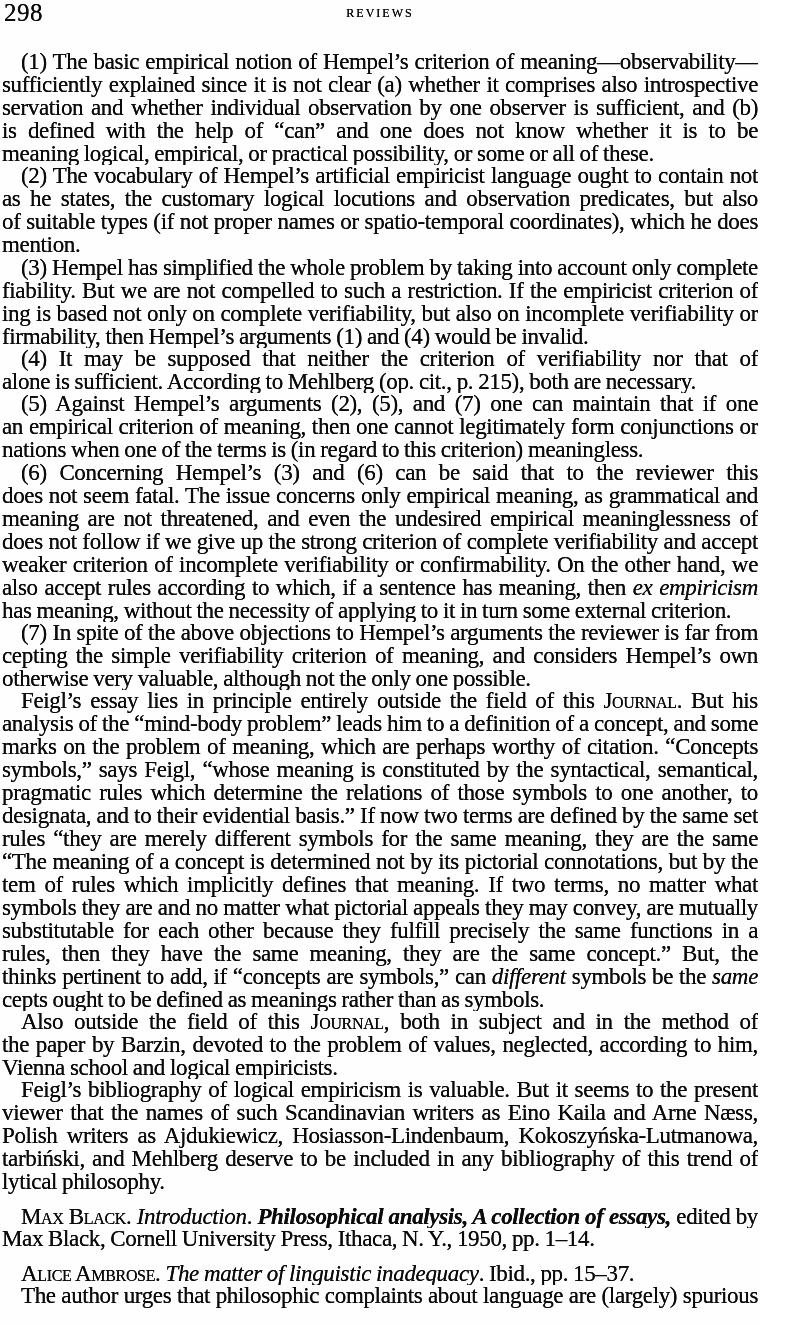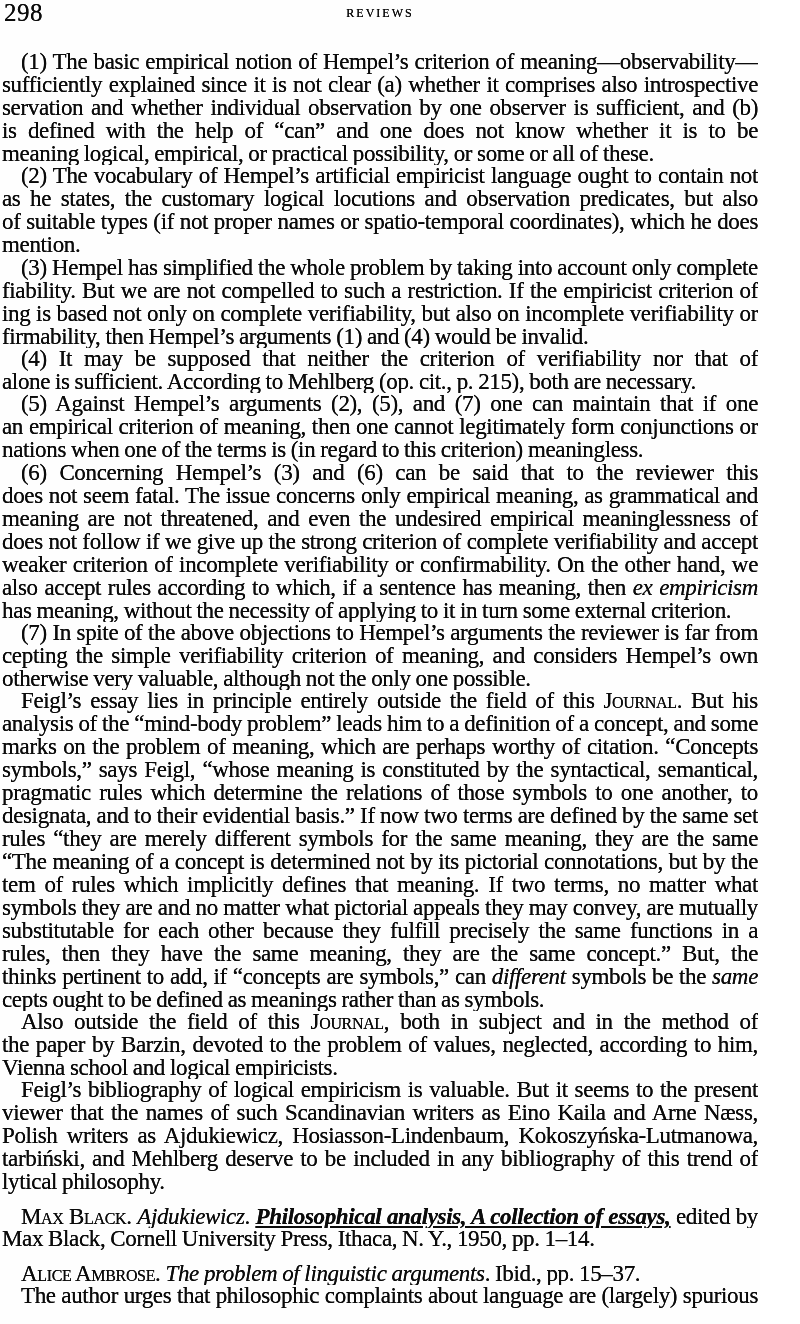--- a/index.html
+++ b/index.html
@@ -38,21 +38,21 @@
     word-spacing: -0.02em;
     text-shadow: 0 0 0.45px currentColor;
   }
   .line { max-height: 23px; overflow: hidden; }
   .line.j { text-align: justify; text-align-last: justify; }
   .line.first { text-indent: 19px; }
   .sig-row { display: flex; justify-content: space-between; align-items: baseline; flex-direction: column; }
   .sc { font-variant: small-caps; text-align: right; }
   .entry { margin-top: 12px; }
   i { font-style: italic; }
-  b { font-weight: bold; text-decoration: underline; }
+  b { font-weight: bold; }
 </style>
 </head>
 <body>
 
 <div class="page">
   <div class="header">
     <span class="page-num">298</span>
     <span class="running-head">REVIEWS</span>
   </div>
   <div class="body-text">
@@ -106,22 +106,22 @@
         <div class="line j">viewer that the names of such Scandinavian writers as Eino Kaila and Arne Næss, and such</div>
         <div class="line j">Polish writers as Ajdukiewicz, Hosiasson-Lindenbaum, Kokoszyńska-Lutmanowa, Ko-</div>
         <div class="line j">tarbiński, and Mehlberg deserve to be included in any bibliography of this trend of ana-</div>
         <div class="line sig-row">
           <span>lytical philosophy.</span>
           <span class="sc">Mieczysław Choynowski</span>
         </div>
       </div>
     <div id="entries">
         <div class="entry">
-          <div class="line j first"><span class="sc">Max Black</span>. <i>Ajdukiewicz</i>. <b><i>Philosophical analysis, A collection of essays,</i></b> edited by</div>
+          <div class="line j first"><span class="sc">Max Black</span>. <i>Introduction</i>. <b><i>Philosophical analysis, A collection of essays,</i></b> edited by</div>
           <div class="line">Max Black, Cornell University Press, Ithaca, N. Y., 1950, pp. 1–14.</div>
         </div>
         <div class="entry">
-          <div class="line first"><span class="sc">Alice Ambrose</span>. <i>The problem of linguistic arguments</i>. Ibid., pp. 15–37.</div>
+          <div class="line first"><span class="sc">Alice Ambrose</span>. <i>The matter of linguistic inadequacy</i>. Ibid., pp. 15–37.</div>
           <div class="line j first">The author urges that philosophic complaints about language are (largely) spurious and</div>
         </div>
       </div>
   </div>
 </div>
 
 </body></html>

